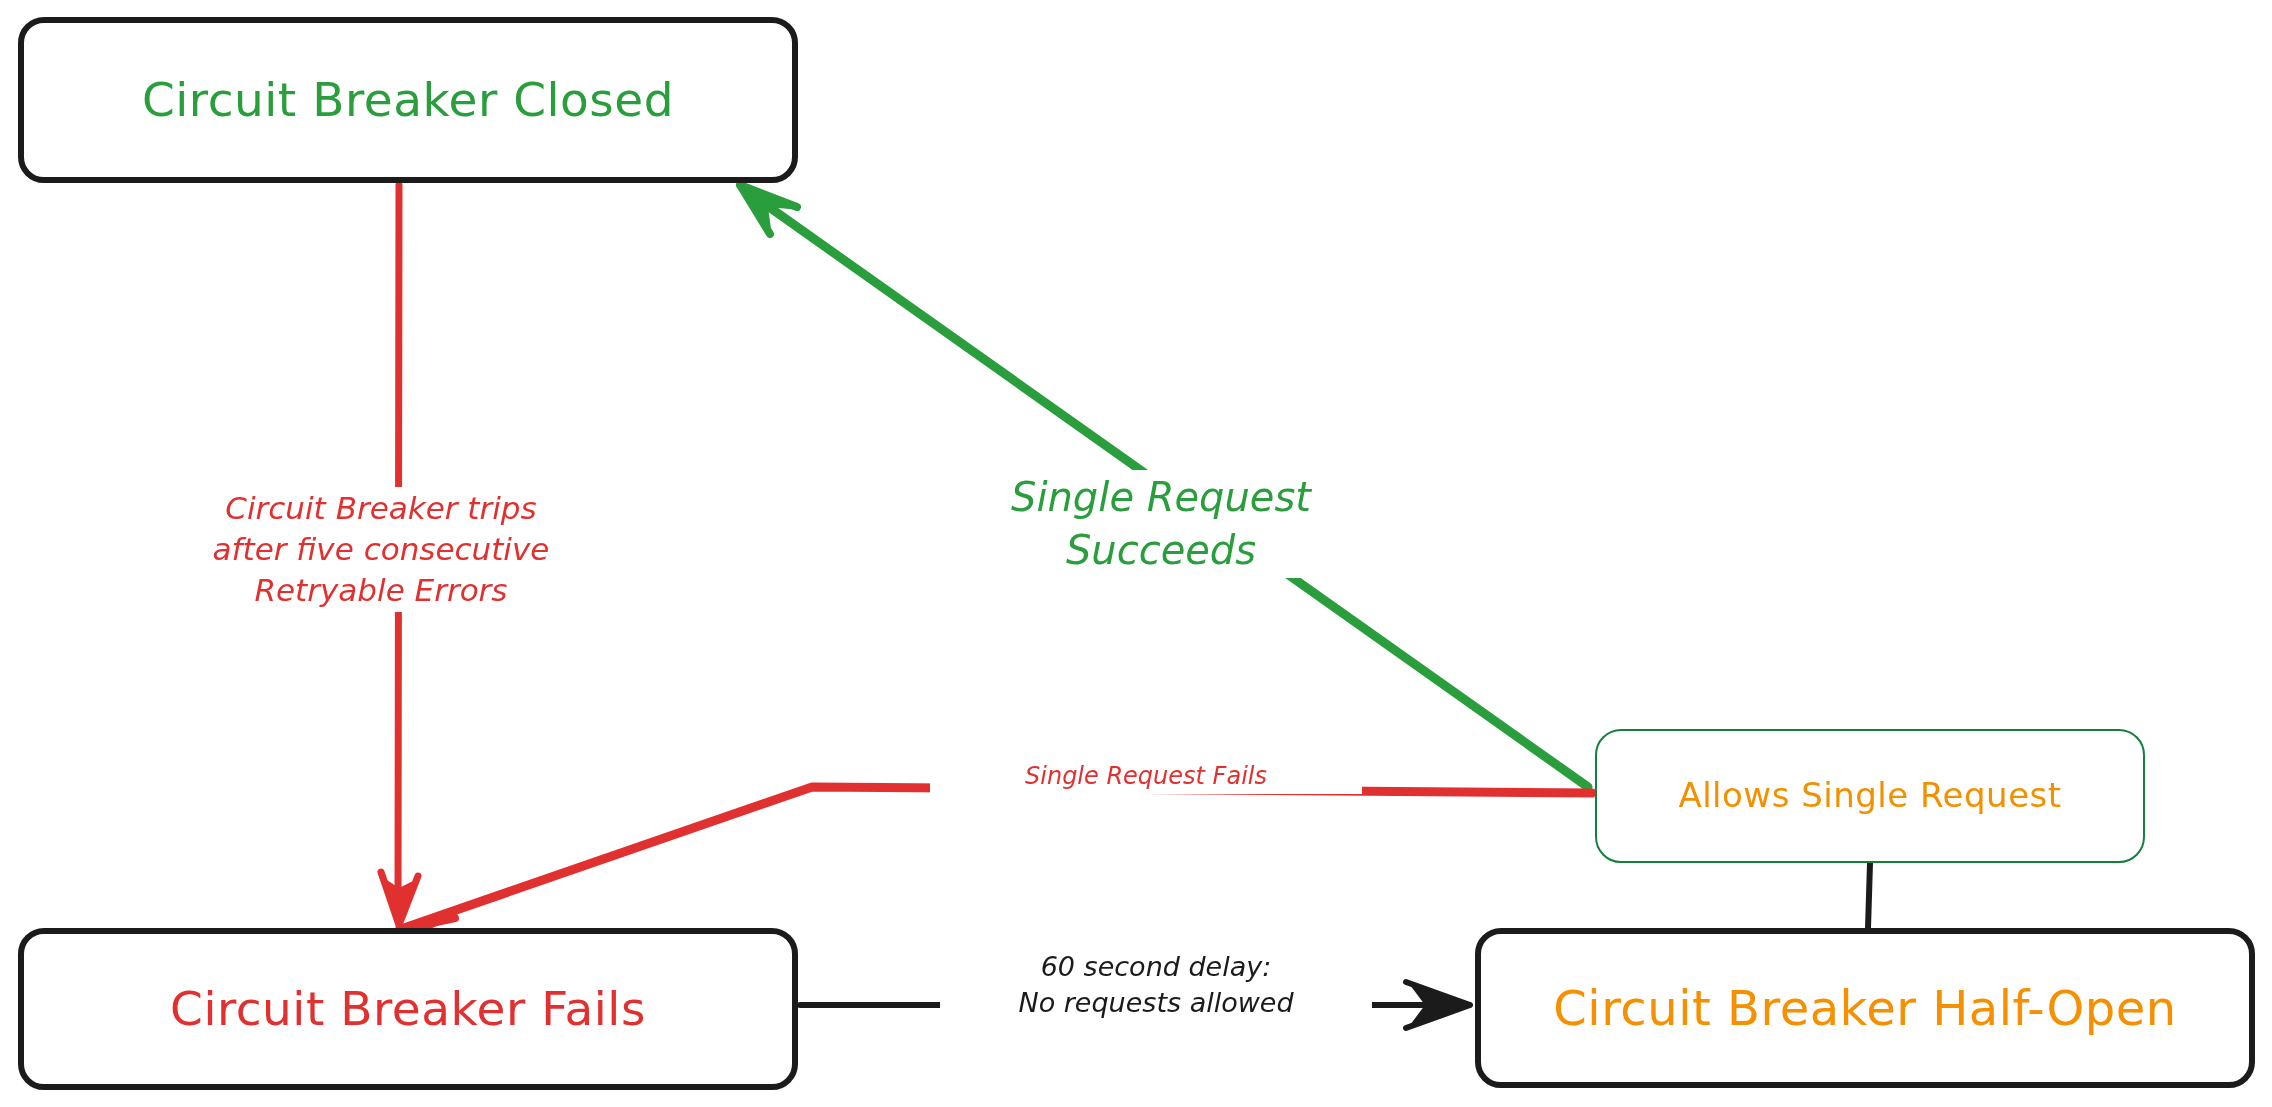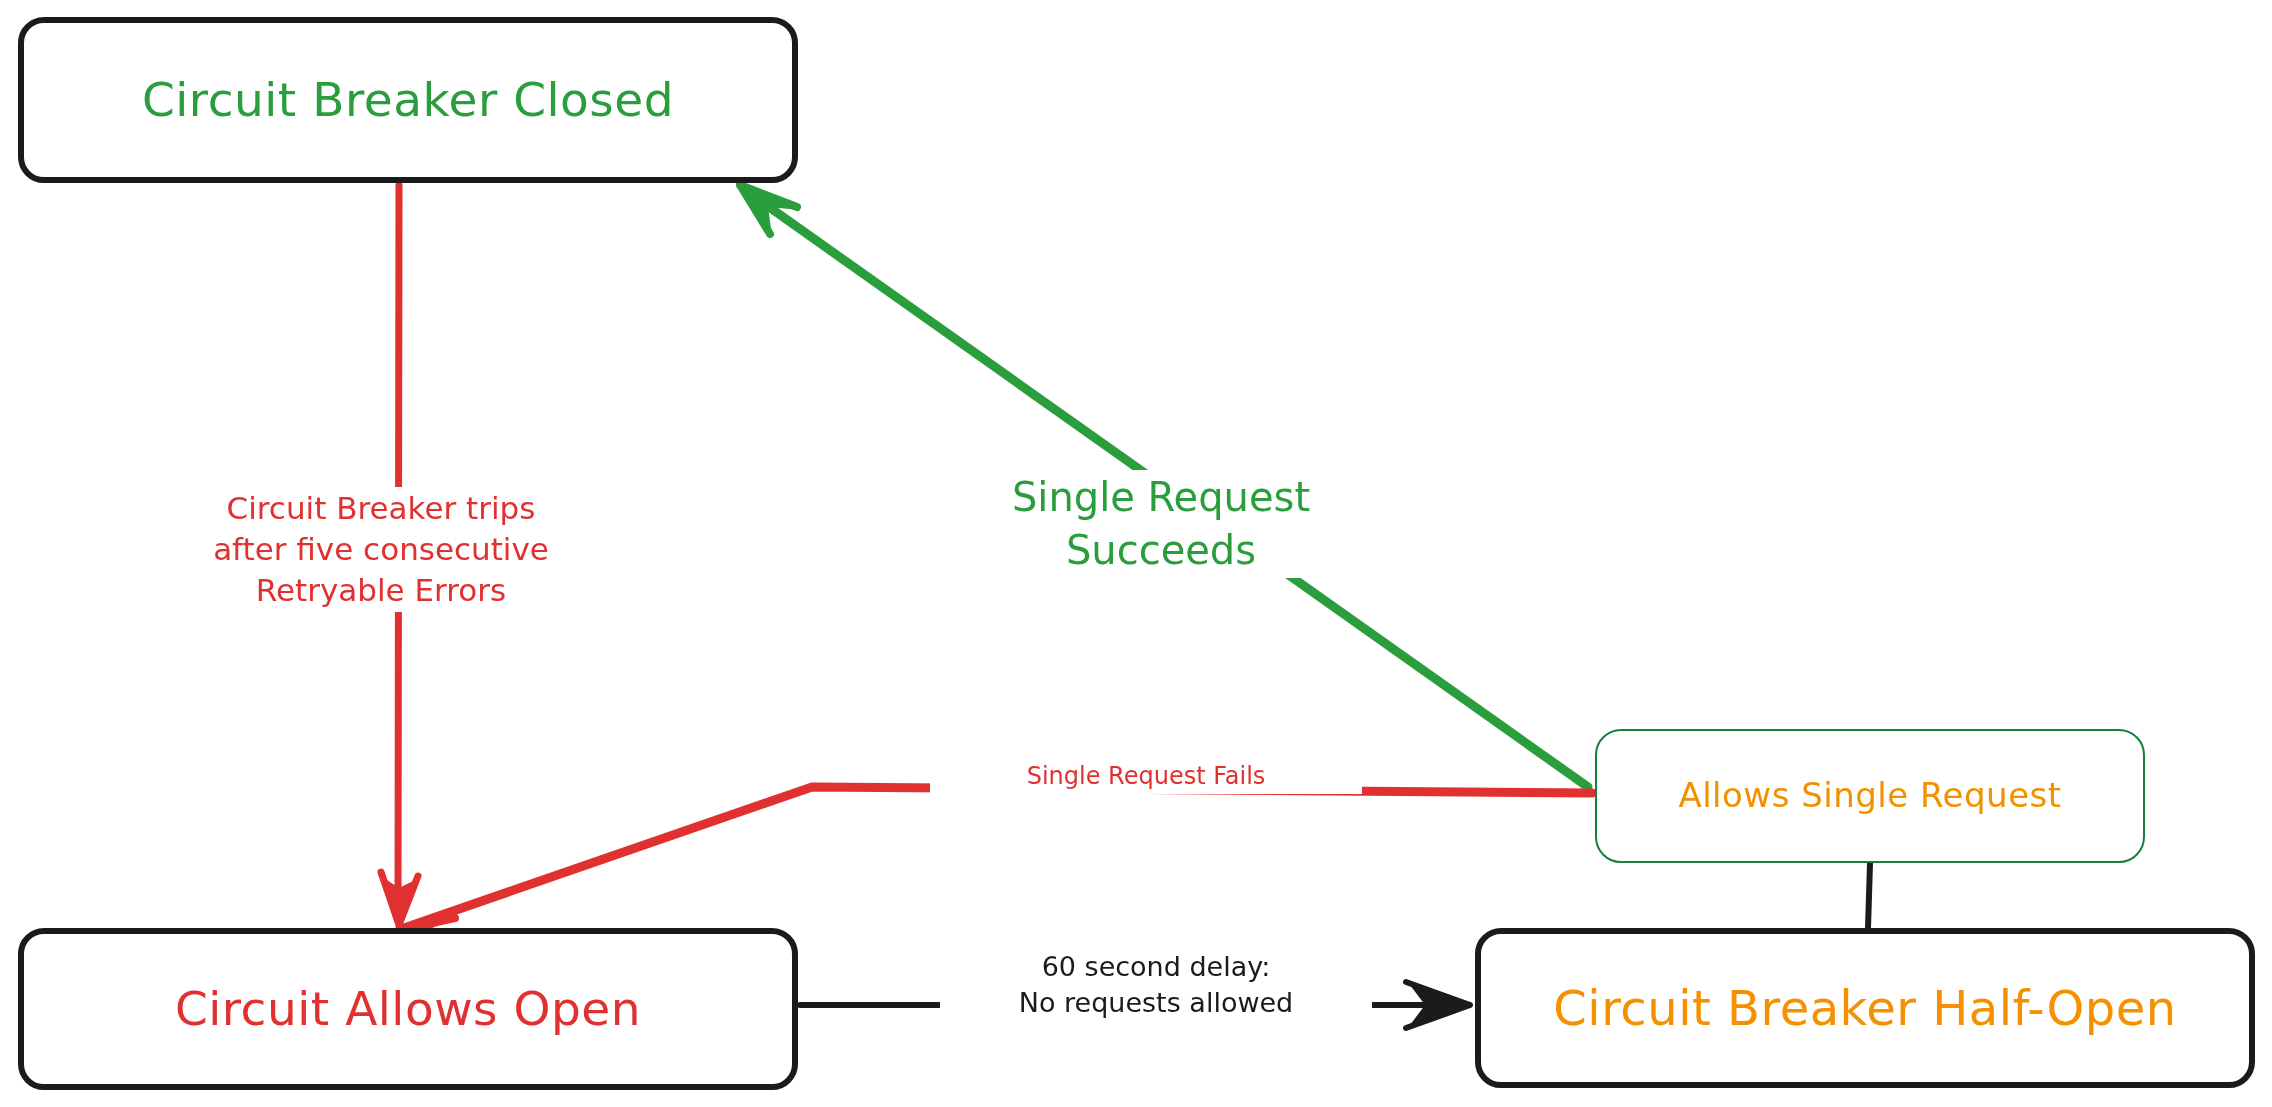--- a/index.html
+++ b/index.html
@@ -61,20 +61,21 @@
 
   .edge-label {
     position: absolute;
     font-family: "DejaVu Sans", sans-serif;
     text-align: center;
     line-height: 1.32;
     white-space: pre-line;
     z-index: 4;
     background: #ffffff;
     padding: 1px 6px;
+    font-style: italic;
   }
   #edge-label-trips {
     left: 180px;
     top: 487px;
     width: 390px;
     font-size: 31px;
     color: #e03030;
   }
   #edge-label-succeeds {
     left: 910px;
@@ -132,21 +133,21 @@
     <g>
       <path d="M 1870 863 L 1868 928" stroke="#1b1b1b" stroke-width="6" fill="none" stroke-linecap="round"></path>
     </g>
   </svg>
 
   <div class="node node-black" id="node-closed">
     <span class="node-label" id="label-closed">Circuit Breaker Closed</span>
   </div>
 
   <div class="node node-black" id="node-open">
-    <span class="node-label" id="label-open">Circuit Allows Open</span>
+    <span class="node-label" id="label-open">Circuit Breaker Fails</span>
   </div>
 
   <div class="node node-orange" id="node-allows">
     <span class="node-label" id="label-allows">Allows Single Request</span>
   </div>
 
   <div class="node node-black" id="node-half">
     <span class="node-label" id="label-half">Circuit Breaker Half-Open</span>
   </div>
 

